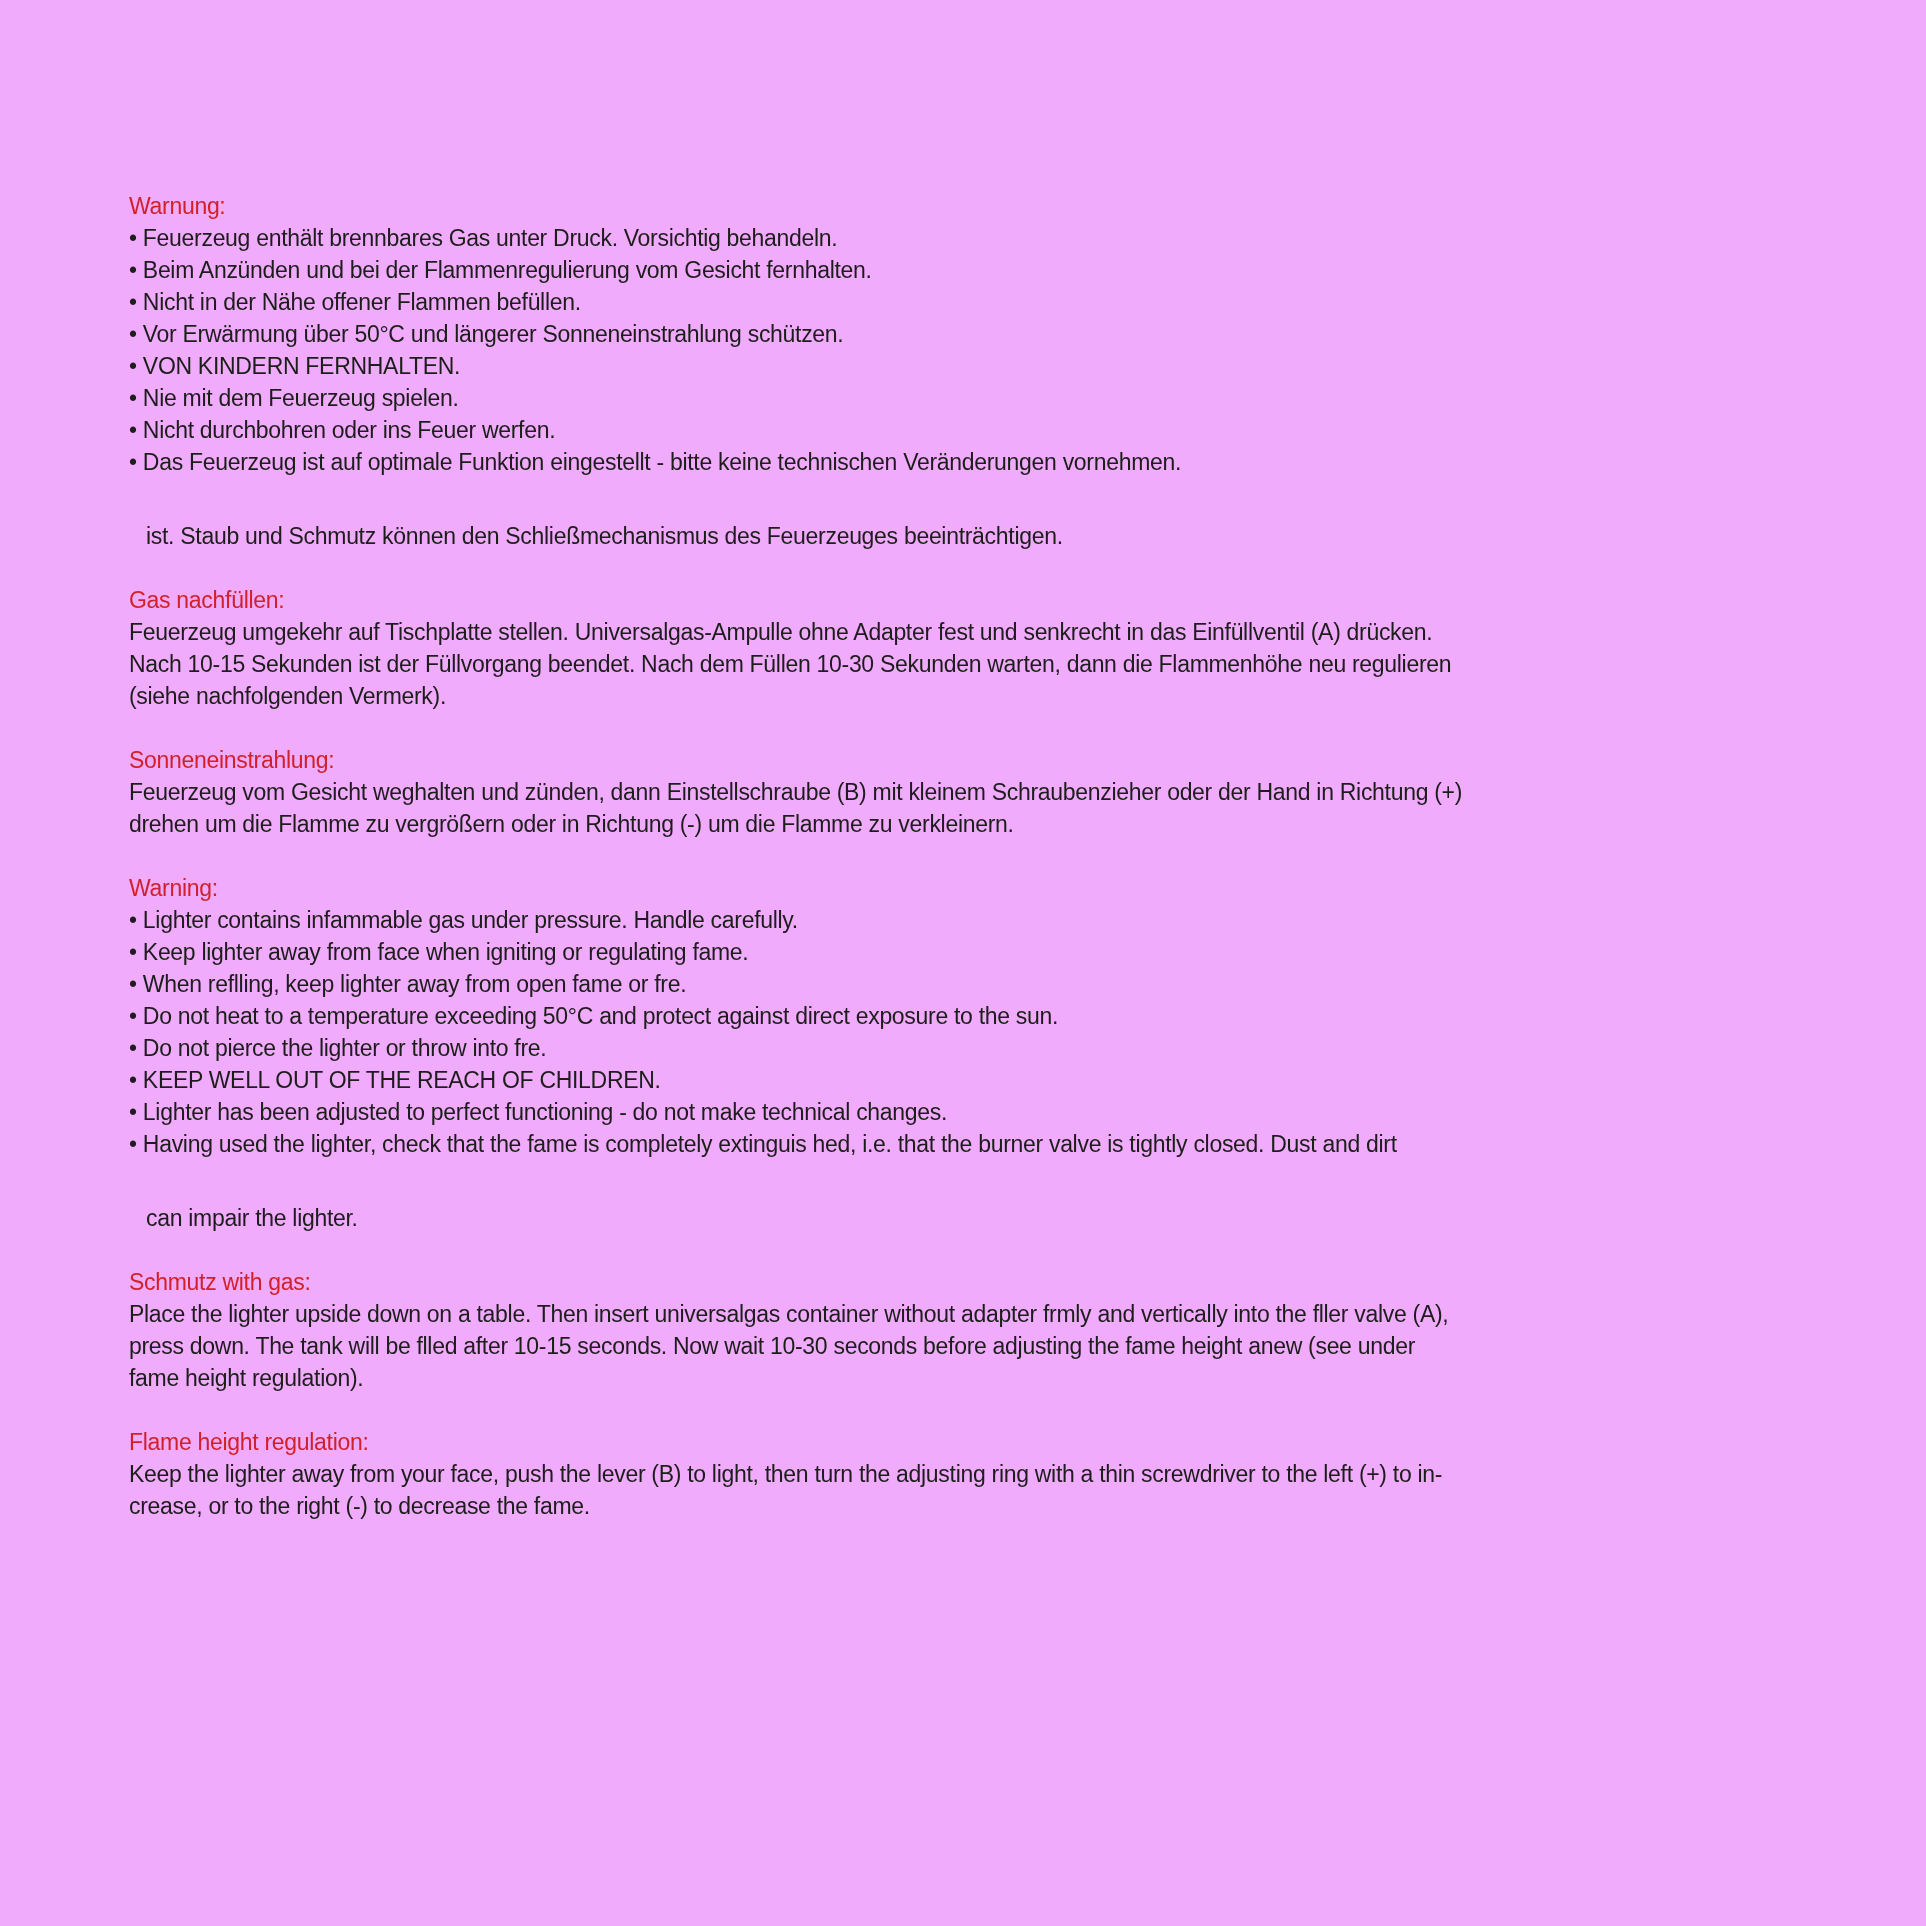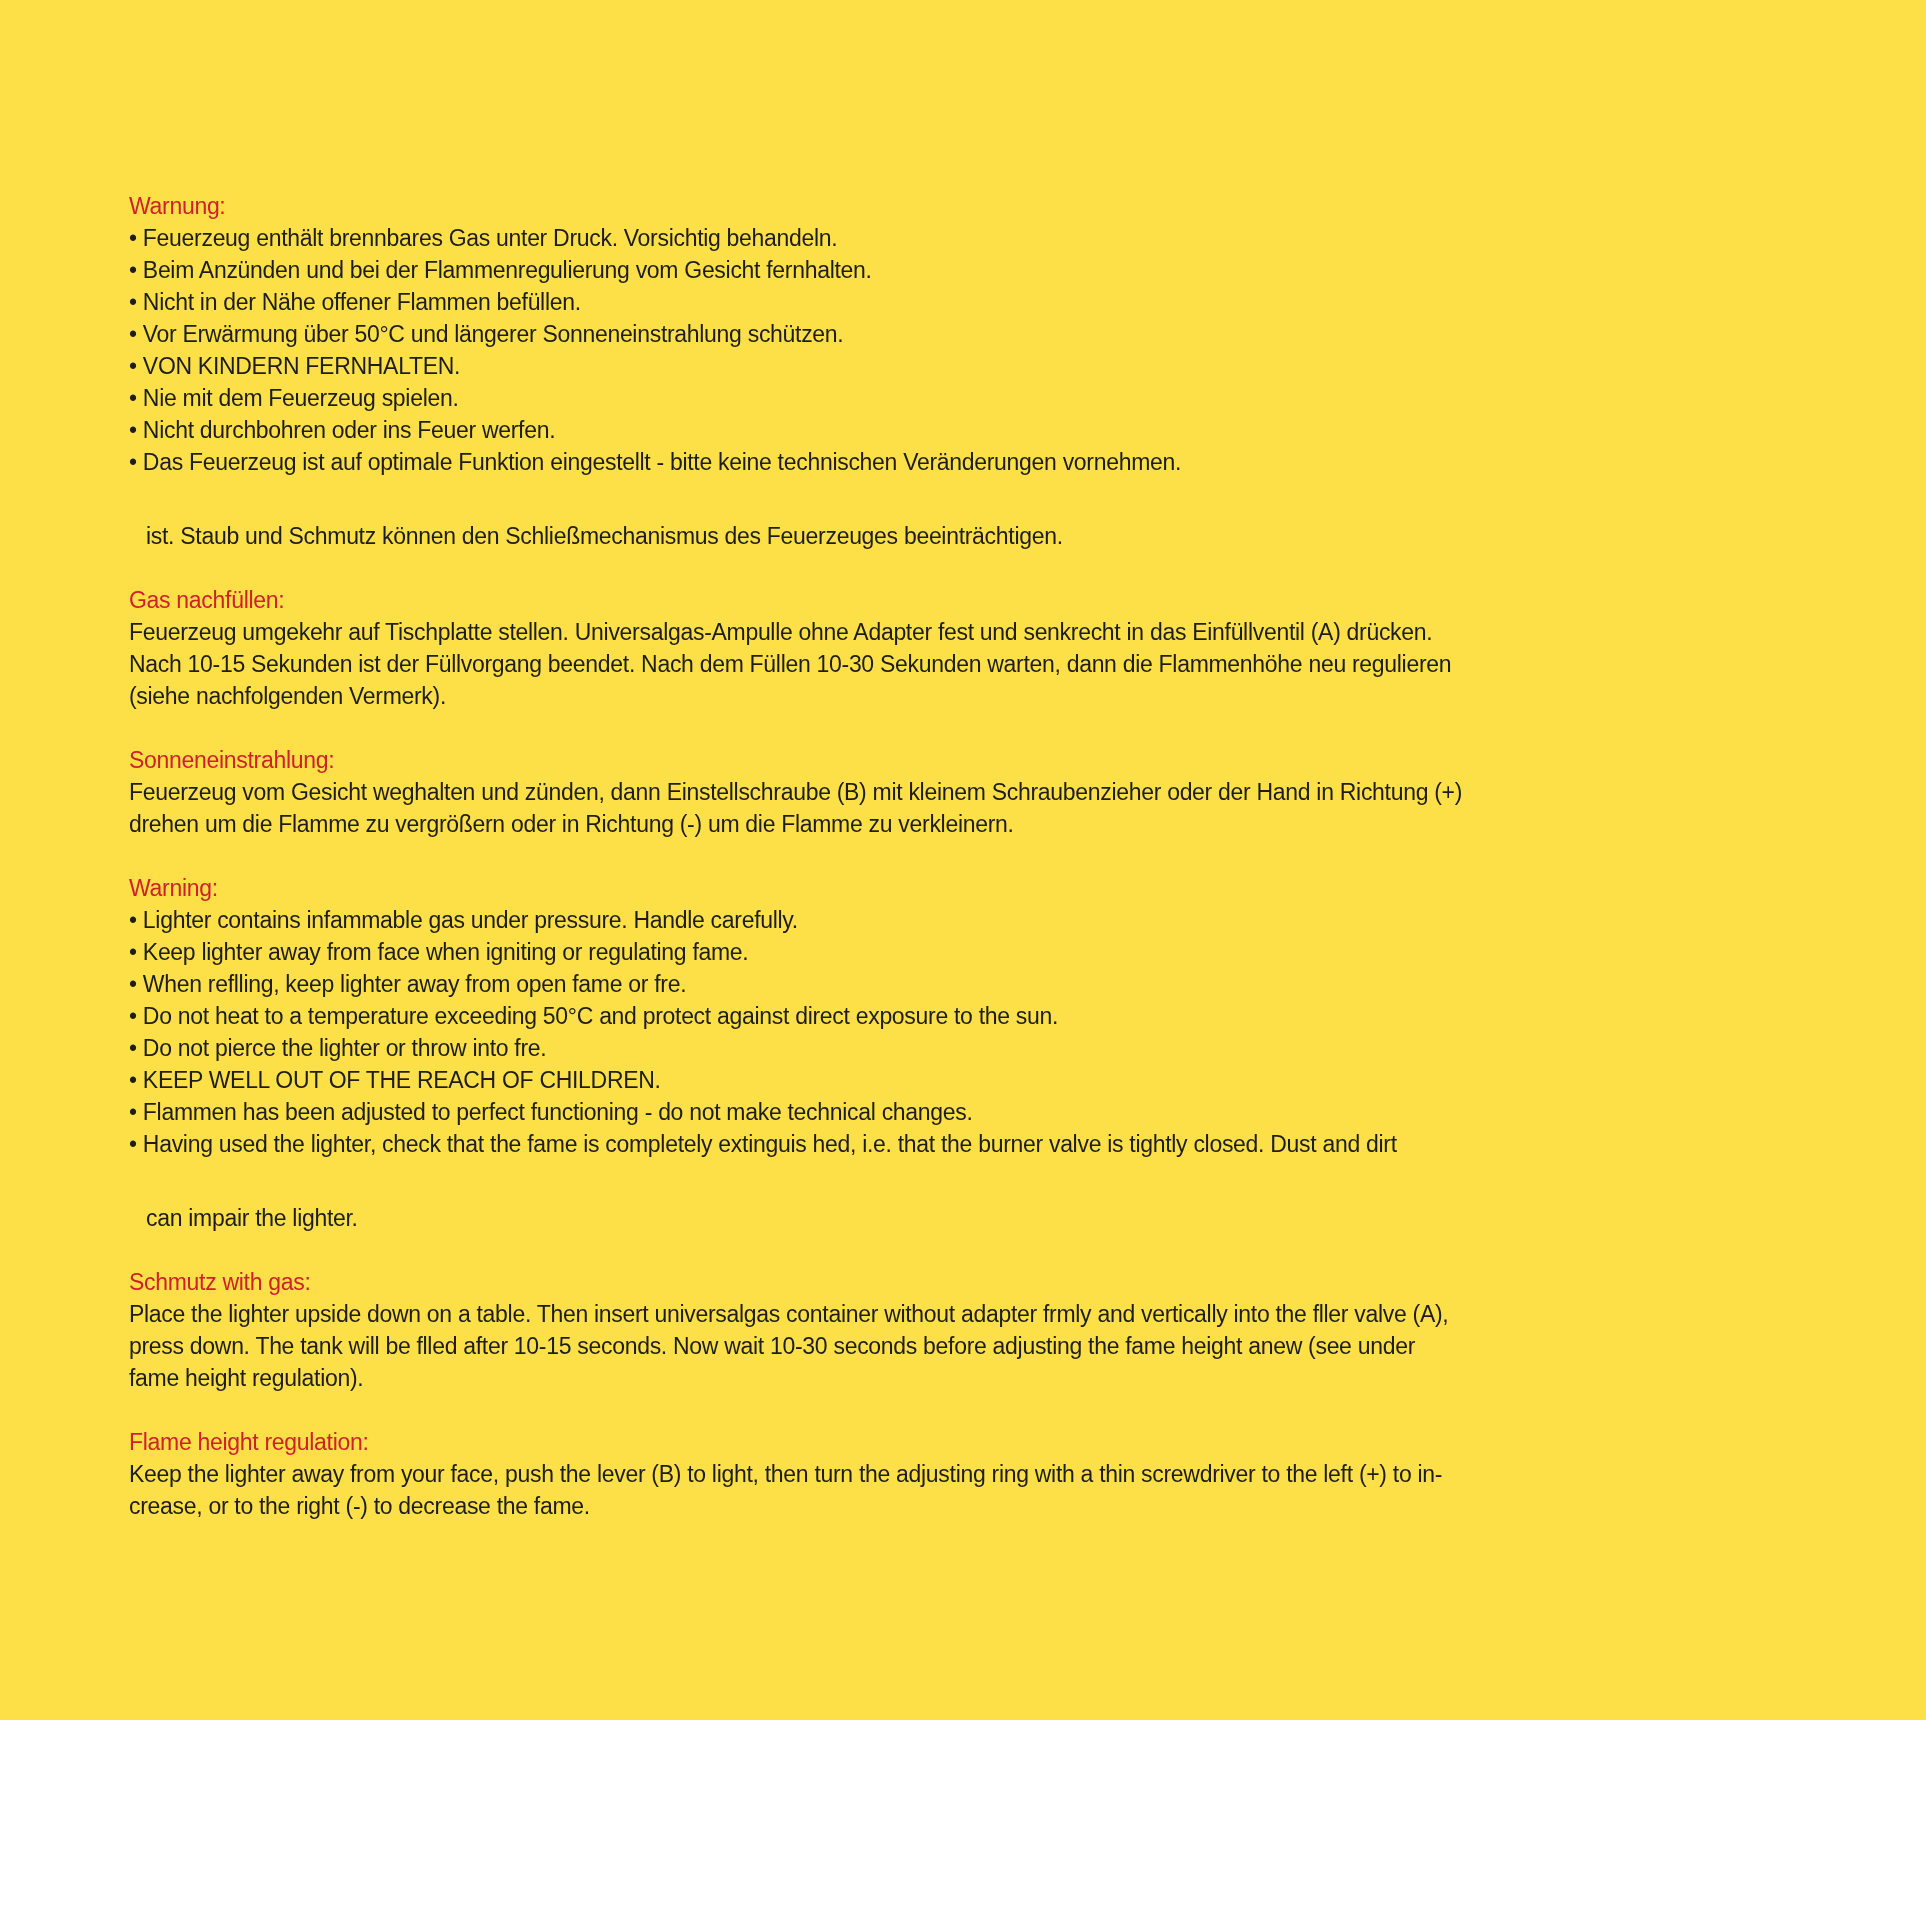--- a/index.html
+++ b/index.html
@@ -3,22 +3,22 @@
 <meta charset="utf-8">
 <style>
   html, body {
     margin: 0;
     padding: 0;
     background: #ffffff;
   }
   .page {
     position: relative;
     width: 1926px;
-    height: 1720px;
-    background: #fde047;
+    height: 1926px;
+    background: #f0abfc;
     overflow: hidden;
     font-family: "Liberation Sans", "DejaVu Sans", sans-serif;
   }
   .content {
     position: absolute;
     left: 129px;
     top: 190px;
     width: 1680px;
   }
   .sec {
@@ -79,21 +79,21 @@
     </div>
 
     <div class="sec">
       <h2 class="hd">Warning:</h2>
       <div class="ln">• Lighter contains infammable gas under pressure. Handle carefully.</div>
       <div class="ln">• Keep lighter away from face when igniting or regulating fame.</div>
       <div class="ln">• When reflling, keep lighter away from open fame or fre.</div>
       <div class="ln">• Do not heat to a temperature exceeding 50°C and protect against direct exposure to the sun.</div>
       <div class="ln">• Do not pierce the lighter or throw into fre.</div>
       <div class="ln">• KEEP WELL OUT OF THE REACH OF CHILDREN.</div>
-      <div class="ln">• Flammen has been adjusted to perfect functioning - do not make technical changes.</div>
+      <div class="ln">• Lighter has been adjusted to perfect functioning - do not make technical changes.</div>
       <div class="ln">• Having used the lighter, check that the fame is completely extinguis hed, i.e. that the burner valve is tightly closed. Dust and dirt</div>
       <div class="ln cont">can impair the lighter.</div>
     </div>
 
     <div class="sec">
       <h2 class="hd">Schmutz with gas:</h2>
       <div class="ln">Place the lighter upside down on a table. Then insert universalgas container without adapter frmly and vertically into the fller valve (A),</div>
       <div class="ln">press down. The tank will be flled after 10-15 seconds. Now wait 10-30 seconds before adjusting the fame height anew (see under</div>
       <div class="ln">fame height regulation).</div>
     </div>

